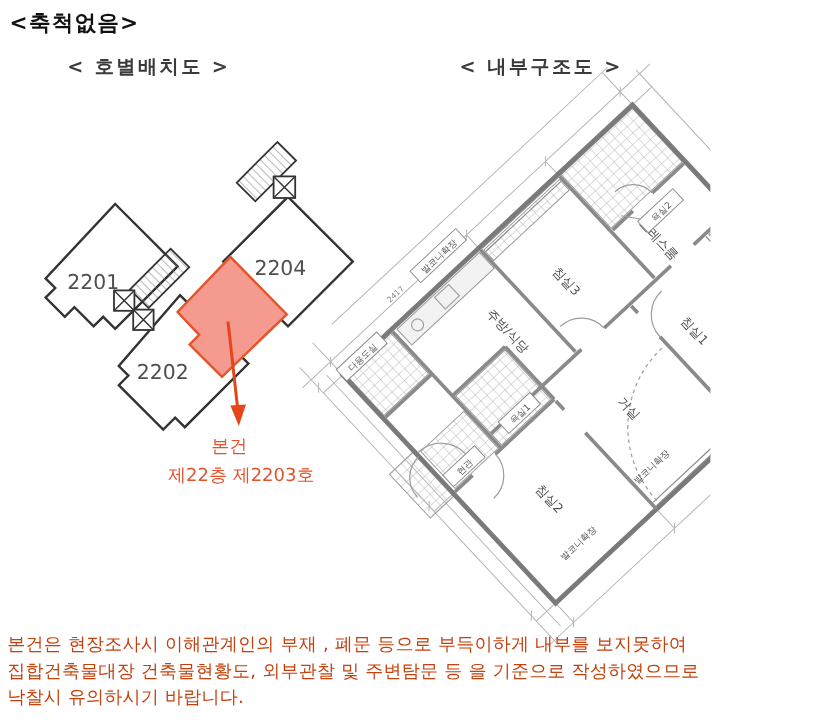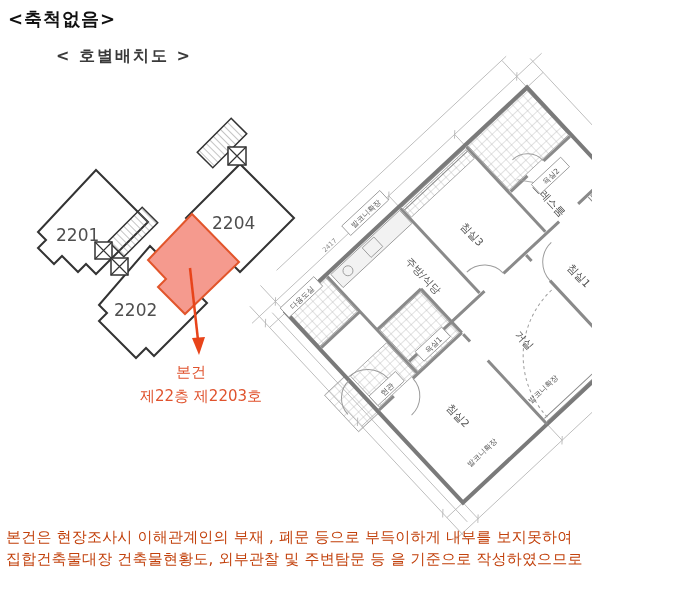--- a/index.html
+++ b/index.html
@@ -13,20 +13,21 @@
   #footer{position:absolute;left:6px;top:526px;width:692px;color:#c2410c;font-size:15px;line-height:22px;letter-spacing:0.2px;}
   .fline{white-space:nowrap;}
 </style>
 </head>
 <body>
 
 <div id="stage">
 
   <div id="scale-note" class="hdr">&lt;축척없음&gt;</div>
   <div id="left-title" class="hdr">&lt; 호별배치도 &gt;</div>
+  <div id="right-title" class="hdr">&lt; 내부구조도 &gt;</div>
 
   <svg id="plan-svg" width="700" height="602" viewBox="0 0 700 602">
     <defs>
       <pattern id="tile" width="7" height="7" patternUnits="userSpaceOnUse">
         <path d="M0,0H7 M0,0V7" stroke="#b5b5b5" stroke-width="0.8" fill="none"></path>
       </pattern>
       <pattern id="ladder" width="5" height="30" patternUnits="userSpaceOnUse">
         <path d="M0,0V30" stroke="#7d7d7d" stroke-width="0.9" fill="none"></path>
       </pattern>
     </defs>
@@ -164,15 +165,16 @@
         <path d="M192,338 L205,337 L199,355 Z" fill="#e8441a"></path>
         <text x="176" y="377" font-size="15" fill="#e0532e">본건</text>
         <text x="140" y="401" font-size="15" fill="#e0532e">제22층 제2203호</text>
       </g>
     </g>
   </svg>
 
   <div id="footer">
     <div class="fline">본건은 현장조사시 이해관계인의  부재 , 폐문 등으로 부득이하게 내부를 보지못하여</div>
     <div class="fline">집합건축물대장 건축물현황도, 외부관찰 및 주변탐문 등 을 기준으로 작성하였으므로</div>
+    <div class="fline">낙찰시 유의하시기 바랍니다.</div>
   </div>
 
 </div>
 
 </body></html>

